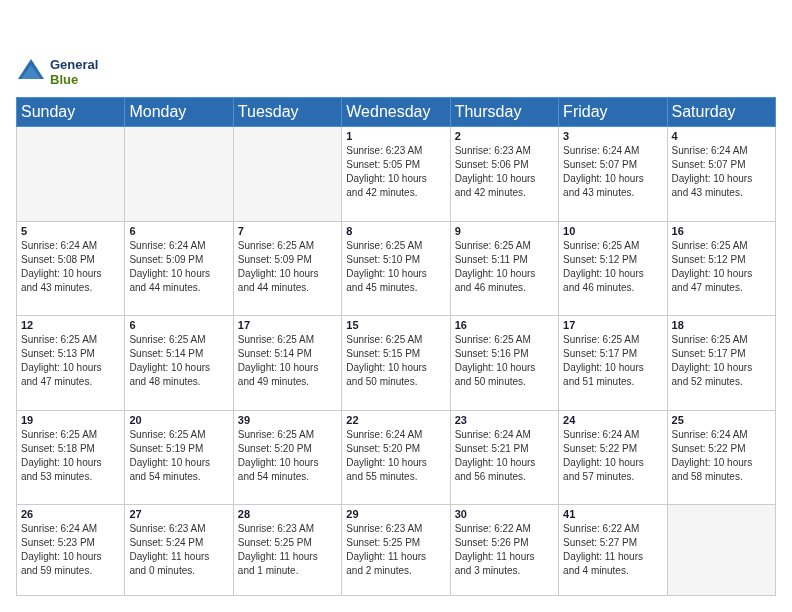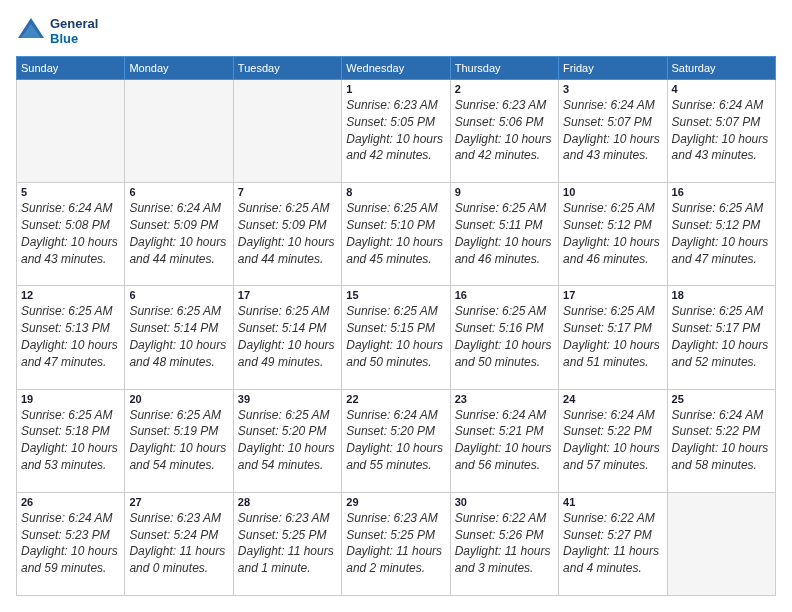--- a/index.html
+++ b/index.html
@@ -15,20 +15,21 @@
       height: 612px;
       padding: 16px;
       display: flex;
       flex-direction: column;
     }
     .header {
       display: flex;
       justify-content: space-between;
       align-items: center;
       margin-bottom: 10px;
+      margin-top: 41px;
     }
     .logo {
       display: flex;
       align-items: center;
       gap: 4px;
     }
     .logo-icon {
       width: 30px;
       height: 30px;
     }
@@ -48,21 +49,21 @@
     .calendar {
       flex: 1;
       border: 1px solid #ccc;
       border-collapse: collapse;
       width: 100%;
       table-layout: fixed;
     }
     .calendar th {
       background: #2b6cb0;
       color: #fff;
-      font-size: 11px;
+      font-size: 16px;
       padding: 5px 4px;
       text-align: left;
       border: 1px solid #4a90d9;
       font-weight: normal;
     }
     .calendar td {
       border: 1px solid #ccc;
       vertical-align: top;
       padding: 3px 4px;
       font-size: 9.5px;
@@ -77,39 +78,38 @@
       height: 75px;
     }
     .day-num {
       font-size: 11px;
       font-weight: bold;
       color: #1a1a2e;
       display: block;
       margin-bottom: 2px;
     }
     .cell-text {
-      font-size: 12px;
+      font-size: 10px;
       line-height: 1.4;
       color: #333;
-      font-style: italic;
     }
   </style>
 </head>
 <body>
 
 <div class="page">
   <div class="header">
     <div class="logo">
       <svg class="logo-icon" viewBox="0 0 30 30">
         <polygon points="15,2 28,22 2,22" fill="#2b6cb0"></polygon>
         <polygon points="15,8 25,22 5,22" fill="#5a9fd4" opacity="0.5"></polygon>
       </svg>
       <div>
         <div style="font-size:13px;font-weight:bold;color:#1a3a6b;">General</div>
-        <div style="font-size:13px;font-weight:bold;color:#0369a1;">Blue</div>
+        <div style="font-size:13px;font-weight:bold;color:#4d7c0f;">Blue</div>
       </div>
     </div>
     <div class="title-block">
       <div class="month-title"></div>
       <div class="subtitle"></div>
     </div>
   </div>
 
   <table class="calendar">
     <thead>

